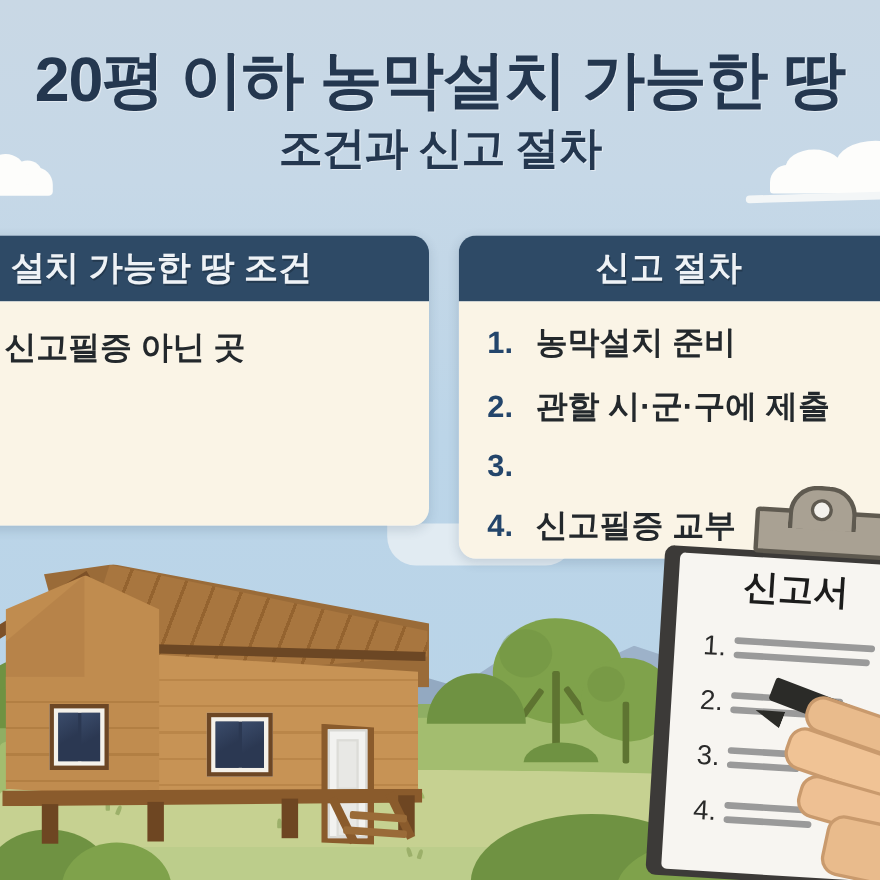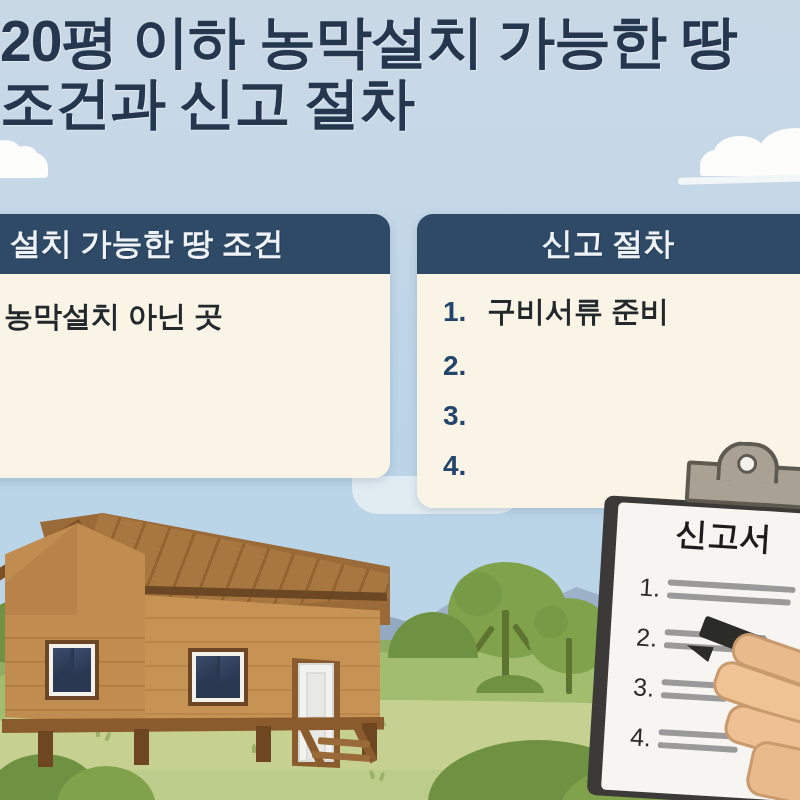--- a/index.html
+++ b/index.html
@@ -305,35 +305,36 @@
   .step-tread {
     position: absolute;
     height: 7px;
     background: #9a6b38;
     border-radius: 2px;
   }
 
   
   .title-block {
     position: absolute;
-    left: 0; top: 10px;
+    left: 0; top: 42px;
     width: 800px;
+    text-align: center;
     z-index: 6;
   }
   .title-line {
     color: #24374f;
     font-weight: 700;
     font-size: 56px;
     line-height: 62px;
     letter-spacing: -1px;
     text-shadow: 1px 1px 0 rgba(255,255,255,.45);
     white-space: nowrap;
   }
   .title-line-1 { font-size: 57px; }
-  .title-line-2 { font-size: 56px; }
+  .title-line-2 { font-size: 40px; }
 
   
   .card {
     position: absolute;
     z-index: 8;
     box-shadow: 0 3px 10px rgba(40, 60, 85, .16);
     overflow: hidden;
   }
   .card-left {
     left: -14px; top: 214px;
@@ -613,39 +614,41 @@
   </div>
 
   <div class="title-block">
     <div class="title-line title-line-1">20평 이하 농막설치 가능한 땅</div>
     <div class="title-line title-line-2">조건과 신고 절차</div>
   </div>
 
   <div class="card card-left">
     <div class="card-header">설치 가능한 땅 조건</div>
     <div class="card-body">
-      <div class="cond-item">농막설치 아닌 곳</div>
+      <div class="cond-item">신고필증 아닌 곳</div>
     </div>
   </div>
 
   <div class="card card-right">
     <div class="card-header">신고 절차</div>
     <div class="card-body">
       <div class="step-row">
         <span class="step-num">1.</span>
-        <span class="step-text">구비서류 준비</span>
+        <span class="step-text">농막설치 준비</span>
       </div>
       <div class="step-row">
         <span class="step-num">2.</span>
+        <span class="step-text">관할 시·군·구에 제출</span>
       </div>
       <div class="step-row">
         <span class="step-num">3.</span>
       </div>
       <div class="step-row">
         <span class="step-num">4.</span>
+        <span class="step-text">신고필증 교부</span>
       </div>
     </div>
   </div>
 
   <div class="clipboard">
     <div class="cb-back"></div>
     <div class="cb-paper"></div>
     <div class="cb-clip-top"></div>
     <div class="cb-clip-body"></div>
     <div class="cb-clip-hole"></div>

